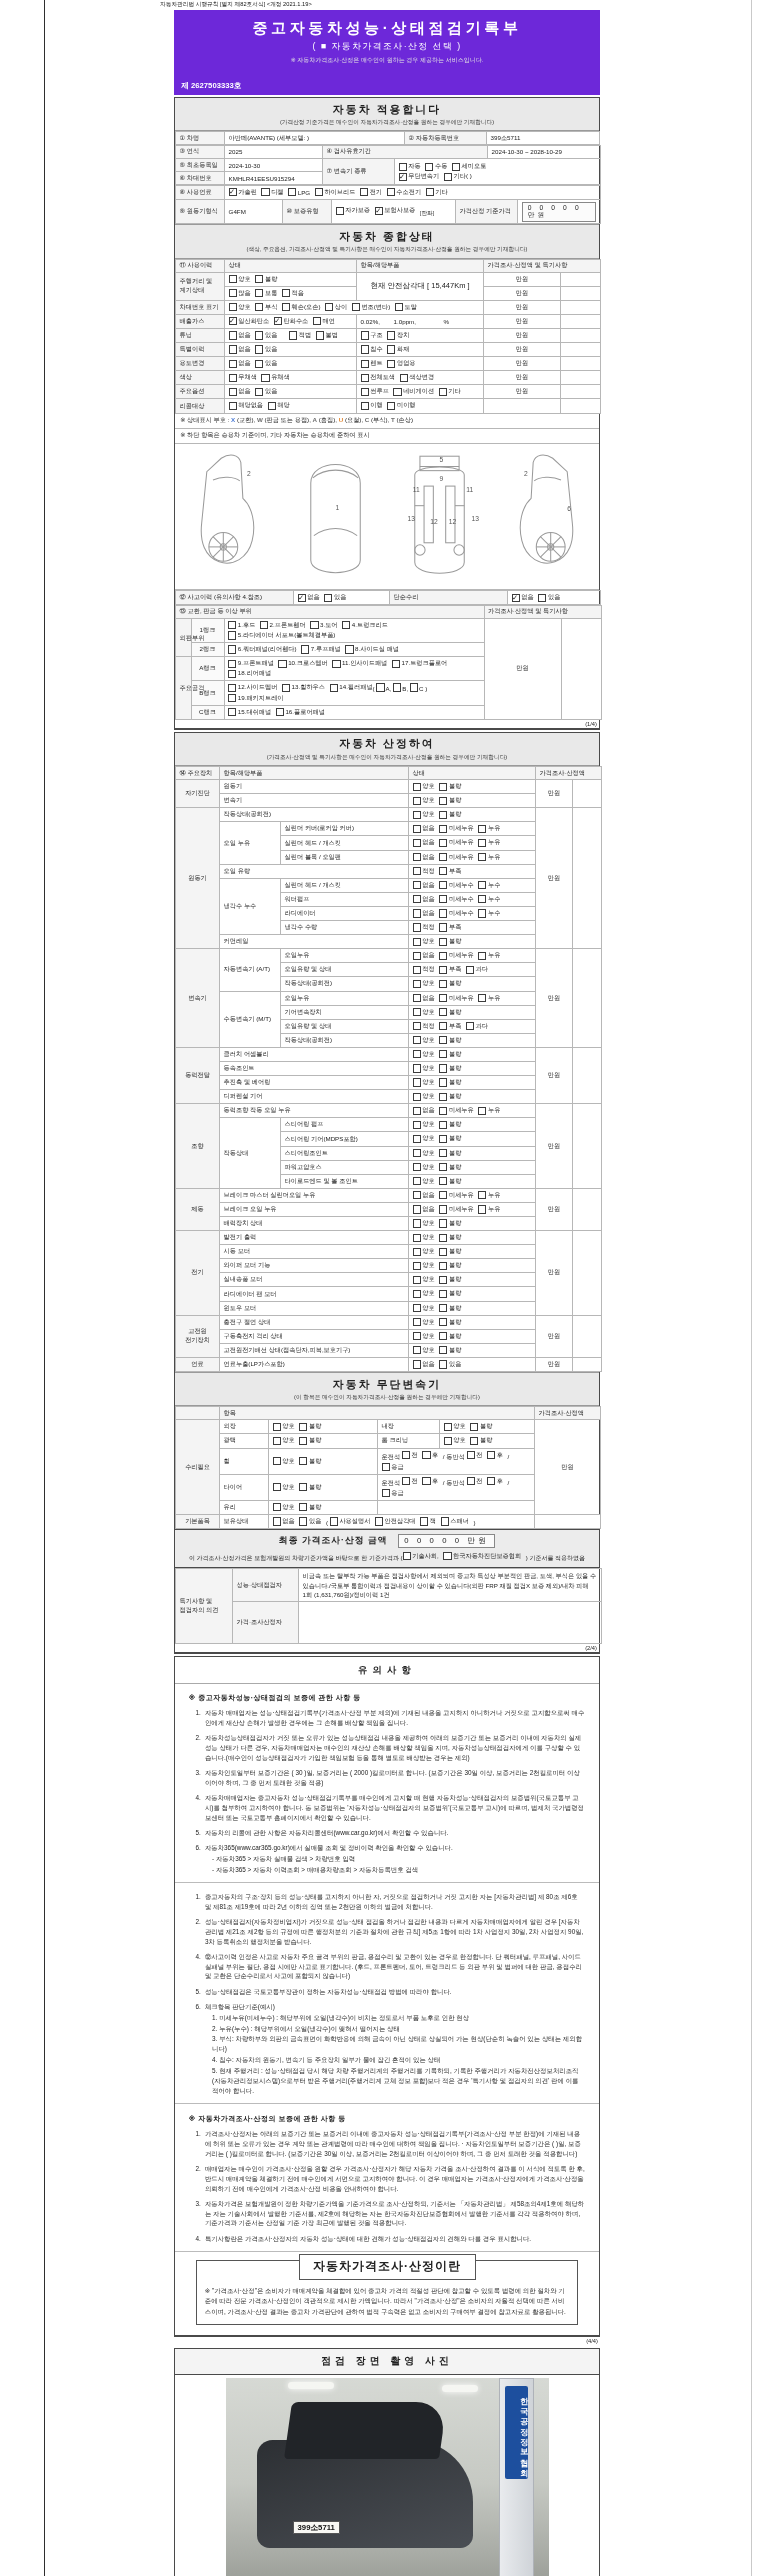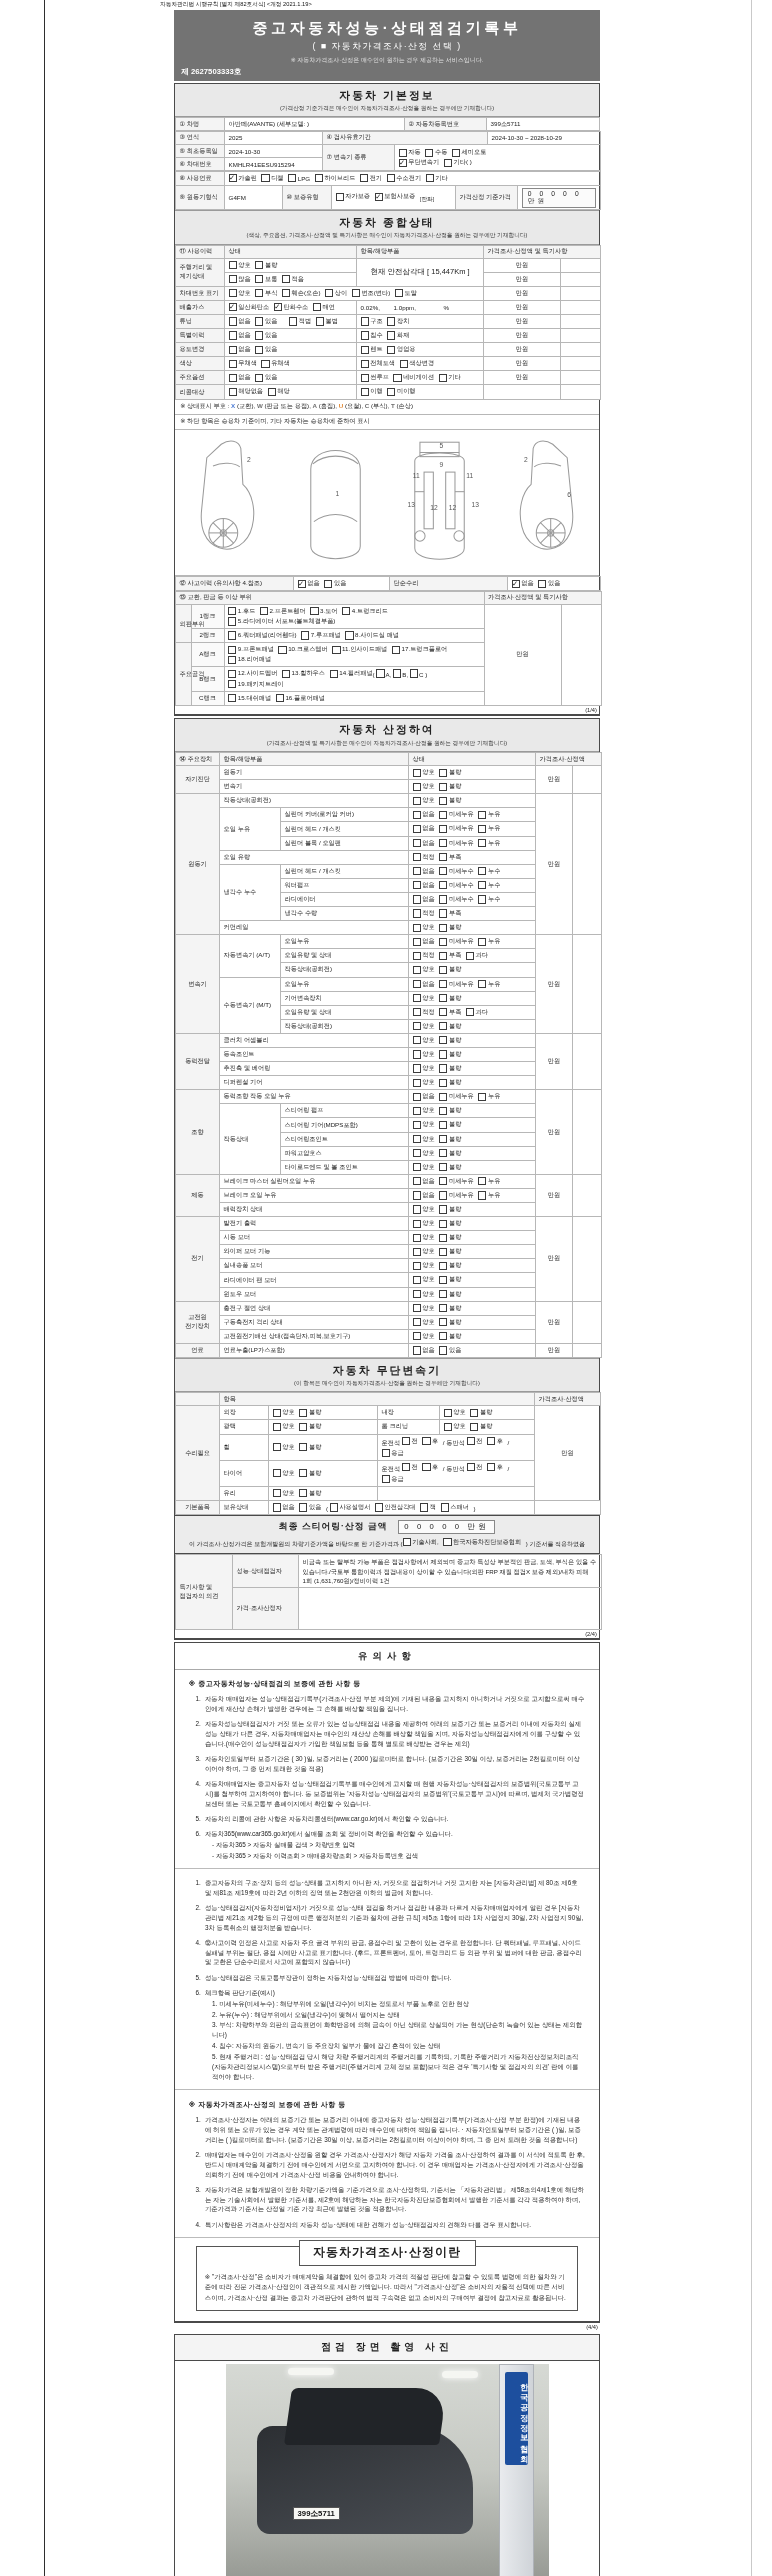--- a/index.html
+++ b/index.html
@@ -2,25 +2,25 @@
 <html style="font-size:8.2px"><head>
 <meta charset="utf-8">
 <style>
   html,body{margin:0;padding:0;background:#fff;}
   body{width:773px;min-height:2576px;position:relative;font-family:"Liberation Sans","DejaVu Sans",sans-serif;color:#222;}
   .edge-l{position:absolute;left:44px;top:0;height:2576px;width:1px;background:#2e2e2e;}
   .edge-r{position:absolute;left:751px;top:0;height:2576px;width:0.5px;background:#c9c9c9;}
   .form-ref{position:absolute;left:160px;top:1px;font-size:5.7px;color:#111;}
   .sheet{position:absolute;left:174px;top:9.3px;width:426px;}
   
-  .banner{background:#737373;color:#fff;padding:6.2px 7.2px 4.1px;border-top:1.5px solid #fff;}
+  .banner{background:#6d28d9;color:#fff;padding:6.2px 7.2px 4.1px;border-top:1.5px solid #fff;}
   .banner h1{margin:2.1px 0 0;font-size:15px;text-align:center;letter-spacing:3.6px;font-weight:bold;}
   .banner .sel{text-align:center;font-size:8.8px;margin-top:3.6px;letter-spacing:1.5px;}
   .banner .note{text-align:center;font-size:6px;color:#e3e3e3;margin-top:2.6px;}
-  .banner .docno{font-size:7.7px;font-weight:bold;margin-top:2px;}
+  .banner .docno{font-size:7.7px;font-weight:bold;margin-top:16px;}
   
   .pagebox{border:1px solid #4a4a4a;border-bottom-width:2.1px;background:#fff;margin-top:2.1px;}
   .sechead{background:#e9e9e9;text-align:center;padding:4.6px 3.1px 3.6px;border-bottom:0.5px solid #9a9a9a;}
   .sechead .t{font-size:10.8px;font-weight:bold;letter-spacing:2.1px;}
   .sechead .s{font-size:5.7px;margin-top:2.1px;color:#333;}
   table{border-collapse:collapse;width:100%;table-layout:fixed;}
   td,th{border:0.5px solid #b7b7b7;padding:1.5px 3.6px;font-size:6.2px;text-align:left;vertical-align:middle;word-break:keep-all;}
   th.lab{background:#f4f4f4;font-weight:normal;}
   .stack{margin-top:-0.5px;}
   .vcenter{text-align:center;}
@@ -83,21 +83,21 @@
 
   <div class="banner">
     <h1>중고자동차성능·상태점검기록부</h1>
     <div class="sel">( ■ 자동차가격조사·산정 선택 )</div>
     <div class="note">※ 자동차가격조사·산정은 매수인이 원하는 경우 제공하는 서비스입니다.</div>
     <div class="docno">제 2627503333호</div>
   </div>
 
   <div class="pagebox">
     <div class="sechead">
-      <div class="t">자동차 기본정보</div>
+      <div class="t">자동차 적용합니다</div>
       <div class="s">(가격산정 기준가격은 매수인이 자동차가격조사·산정을 원하는 경우에만 기재합니다)</div>
     </div>
 
     <table>
         <colgroup>
           <col style="width:49px">
           <col style="width:180px">
           <col style="width:82px">
           <col style="width:113px">
         </colgroup>
@@ -1282,21 +1282,21 @@
               </span><span class="cbw">
                 <span class="cb"></span>
                 <span class="cbl">스패너</span>
               </span><span>) </span></td>
             <td class="blankcol"></td>
           </tr>
         </tbody>
     </table>
 
     <div class="finalrow">
-      <span class="fl">최종 스티어링·산정 금액</span>
+      <span class="fl">최종 가격조사·산정 금액</span>
       <span class="digitbox" style="font-size:7.7px">0 0 0 0 0 만원</span>
     </div>
     <div class="finalnote" id="finalnote"><span>이 가격조사·산정가격은 보험개발원의 차량기준가액을 바탕으로 한 기준가격과 (</span><span class="cbw">
           <span class="cb"></span>
           <span class="cbl">기술사회,</span>
         </span><span class="cbw">
           <span class="cb"></span>
           <span class="cbl">한국자동차진단보증협회</span>
         </span><span>) 기준서를 적용하였음</span></div>
 

